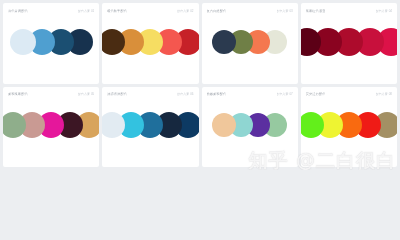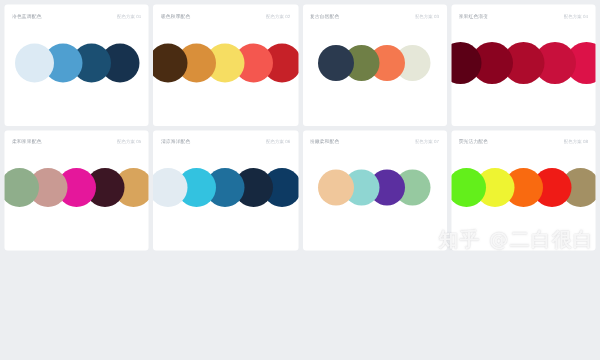--- a/index.html
+++ b/index.html
@@ -65,21 +65,21 @@
     border-radius:50%;
     flex:0 0 auto;
   }
   
   .swatch + .swatch{ margin-left:-7px; }
 
   .wm{
     position:absolute;
     right:4px;
     bottom:2px;
-    font-size:13px;
+    font-size:19px;
     line-height:15px;
     font-weight:bold;
     color:rgba(255,255,255,0.82);
     text-shadow:0 0 1px rgba(150,150,155,0.55);
     letter-spacing:1px;
     white-space:nowrap;
     pointer-events:none;
     font-family:"DejaVu Sans","Liberation Sans",sans-serif;
   }
 </style>

